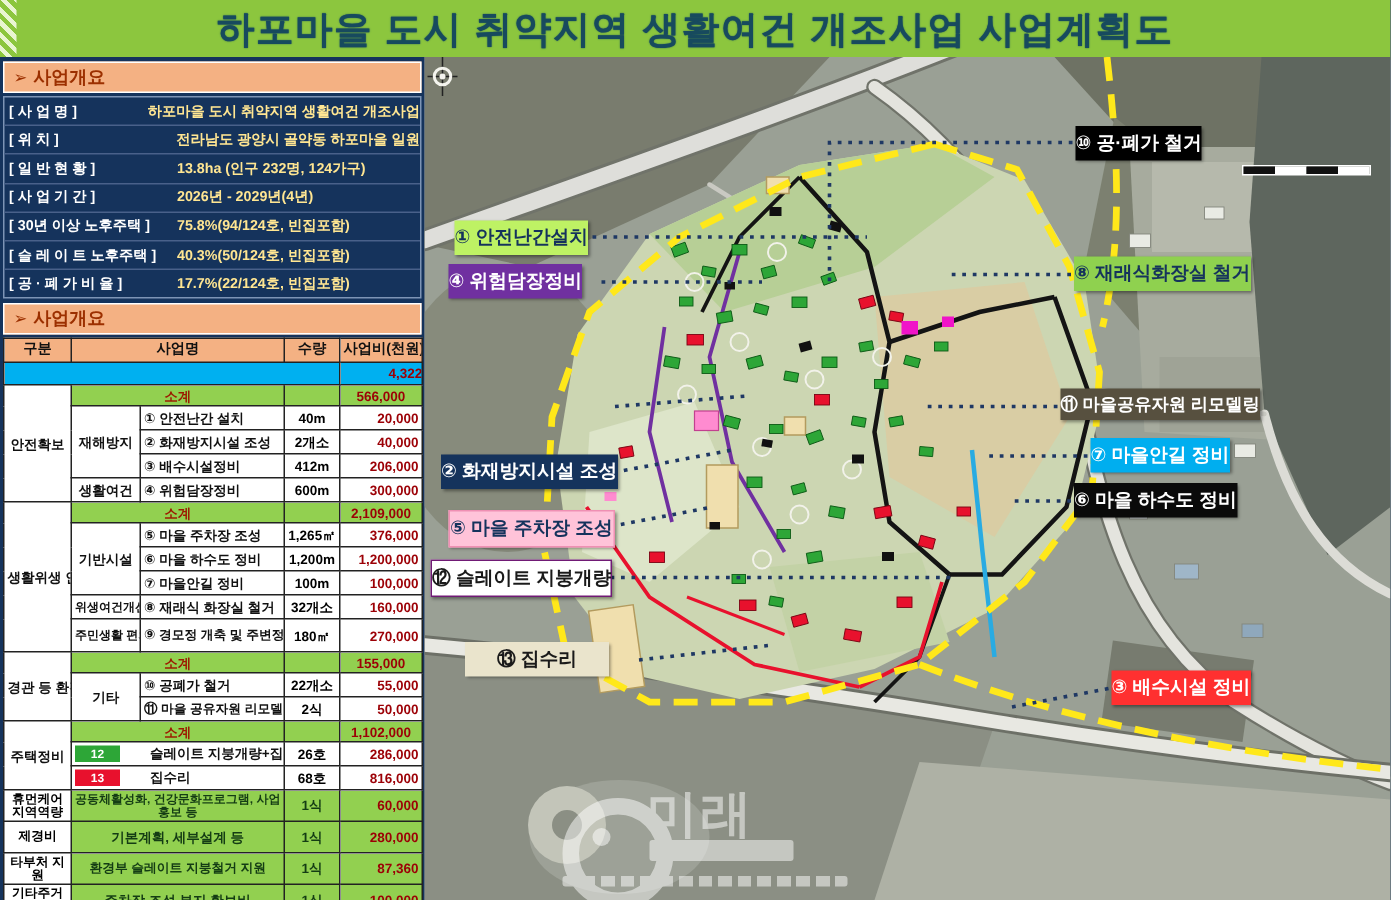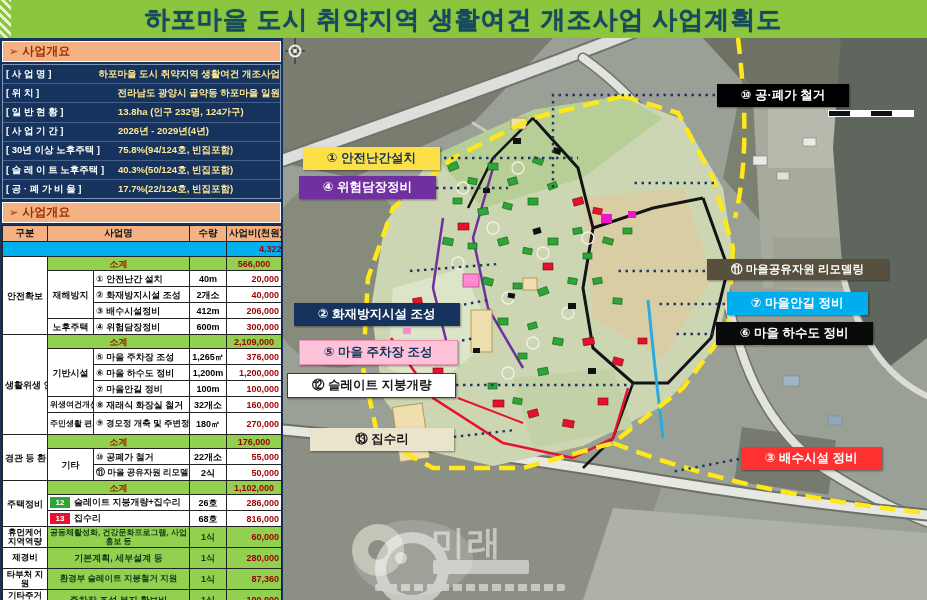--- a/index.html
+++ b/index.html
@@ -33,30 +33,30 @@
   td.qty{text-align:center;font-weight:bold;}
   td.amt{text-align:right;font-weight:bold;color:#9c0006;padding-right:3px;}
   tr.r-total td{background:#00B0F0;height:14px;padding-left:32px;}
   tr.r-sub td{background:#92D050;height:13px;text-align:center;}
   td.subtotal{text-align:center;font-weight:bold;color:#9c1a00;}
   tr.r-extra td{height:20px;}
   tr.r-extra td.gcell{background:#92D050;text-align:center;font-weight:bold;color:#143c14;white-space:pre-line;}
   tr.r-extra td.grp2{background:#fff;text-align:center;font-weight:bold;white-space:pre-line;font-size:8.5px;}
   tr.r-extra td.amt{background:#92D050;}
   .cnum{font-size:9px;font-weight:bold;}
-  .badge{display:inline-block;width:20px;height:11px;color:#fff;font-size:8px;line-height:11px;text-align:center;font-weight:bold;vertical-align:middle;margin-right:4px;}
+  .badge{display:inline-block;width:30px;height:11px;color:#fff;font-size:8px;line-height:11px;text-align:center;font-weight:bold;vertical-align:middle;margin-right:20px;}
   .badge.g{background:#2DA637;}
   .badge.r{background:#E8112D;}
   td.tall{height:21px!important;}
 
   
   .map{position:absolute;left:283px;top:38px;width:644px;height:562px;background:#99a094;overflow:hidden;}
   .map svg{position:absolute;left:0;top:0;}
-  .ml{position:absolute;font-weight:bold;font-size:12.5px;padding:3px 24px;white-space:nowrap;box-shadow:1px 1px 2px rgba(0,0,0,.4);z-index:10;}
-  .ml-1{left:20px;top:109px;background:#fde047;color:#15335C;text-align:center;}
+  .ml{position:absolute;font-weight:bold;font-size:12.5px;padding:3px 0;white-space:nowrap;box-shadow:1px 1px 2px rgba(0,0,0,.4);z-index:10;}
+  .ml-1{left:20px;top:109px;background:#bef264;color:#15335C;text-align:center;}
   .ml-4{left:16px;top:138px;background:#7030A0;color:#fff;}
   .ml-9{left:9px;top:223px;background:#FFC9EE;color:#15335C;border:2px solid #E34FD3;font-size:10.5px;padding:1px 5px;}
   .ml-2{left:11px;top:265px;background:#15335C;color:#fff;}
   .ml-5{left:16px;top:302px;background:#FFC3D9;color:#15335C;border:1px solid #ef8fb3;}
   .ml-12{left:4px;top:335px;background:#fff;color:#1a1a1a;border:1px solid #701a75;}
   .ml-13{left:27px;top:390px;background:#EAE4CC;color:#1a1a1a;min-width:96px;text-align:center;}
   .ml-10{left:434px;top:46px;background:#000;color:#fff;}
   .ml-8{left:433px;top:133px;background:#8FD14F;color:#15335C;}
   .ml-11{left:424px;top:221px;background:#57503F;color:#fff;font-size:11.5px;}
   .ml-7{left:444px;top:254px;background:#00AEEF;color:#fff;}
@@ -165,21 +165,21 @@
         <td class="name"><span class="cnum">②</span> <span>화재방지시설 조성</span></td>
         <td class="qty">2개소</td>
         <td class="amt">40,000</td>
       </tr>
       <tr class="r-item">
         <td class="name"><span class="cnum">③</span> <span>배수시설정비</span></td>
         <td class="qty">412m</td>
         <td class="amt">206,000</td>
       </tr>
       <tr class="r-item">
-        <td class="sub">노후주택</td>
+        <td class="sub">생활여건</td>
         <td class="name"><span class="cnum">④</span> <span>위험담장정비</span></td>
         <td class="qty">600m</td>
         <td class="amt">300,000</td>
       </tr>
 
       <tr class="r-sub">
         <td class="grp" rowspan="6" style="background:#fff">생활위생
 인프라</td>
         <td class="subtotal" colspan="2">소계</td>
         <td></td>
@@ -213,21 +213,21 @@
         <td class="name" style="font-size:8.5px"><span class="cnum">⑨</span> <span>경모정 개축 및 주변정비</span></td>
         <td class="qty">180㎡</td>
         <td class="amt">270,000</td>
       </tr>
 
       <tr class="r-sub">
         <td class="grp" rowspan="3" style="background:#fff">경관 등
 환경개선</td>
         <td class="subtotal" colspan="2">소계</td>
         <td></td>
-        <td class="amt">176,000</td>
+        <td class="amt">155,000</td>
       </tr>
       <tr class="r-item">
         <td class="sub" rowspan="2">기타</td>
         <td class="name"><span class="cnum">⑩</span> <span>공폐가 철거</span></td>
         <td class="qty">22개소</td>
         <td class="amt">55,000</td>
       </tr>
       <tr class="r-item">
         <td class="name" style="font-size:8.5px"><span class="cnum">⑪</span> <span>마을 공유자원 리모델링</span></td>
         <td class="qty">2식</td>
@@ -468,20 +468,21 @@
       </g>
     </svg>
 
     <div class="ml ml-1">① 안전난간설치</div>
     <div class="ml ml-4">④ 위험담장정비</div>
     <div class="ml ml-2">② 화재방지시설 조성</div>
     <div class="ml ml-5">⑤ 마을 주차장 조성</div>
     <div class="ml ml-12">⑫ 슬레이트 지붕개량</div>
     <div class="ml ml-13">⑬ 집수리</div>
     <div class="ml ml-10">⑩ 공·폐가 철거</div>
+    <div class="ml ml-8">⑧ 재래식화장실 철거</div>
     <div class="ml ml-11">⑪ 마을공유자원 리모델링</div>
     <div class="ml ml-7">⑦ 마을안길 정비</div>
     <div class="ml ml-6">⑥ 마을 하수도 정비</div>
     <div class="ml ml-3">③ 배수시설 정비</div>
 
     <svg class="compass" viewBox="0 0 24 26">
       <line x1="12" y1="0" x2="12" y2="26" stroke="#222" stroke-width="1"></line>
       <line x1="2" y1="13" x2="22" y2="13" stroke="#222" stroke-width="1"></line>
       <circle cx="12" cy="13" r="5.5" fill="none" stroke="#f4f4ee" stroke-width="2"></circle>
       <circle cx="12" cy="13" r="2" fill="#f4f4ee"></circle>

